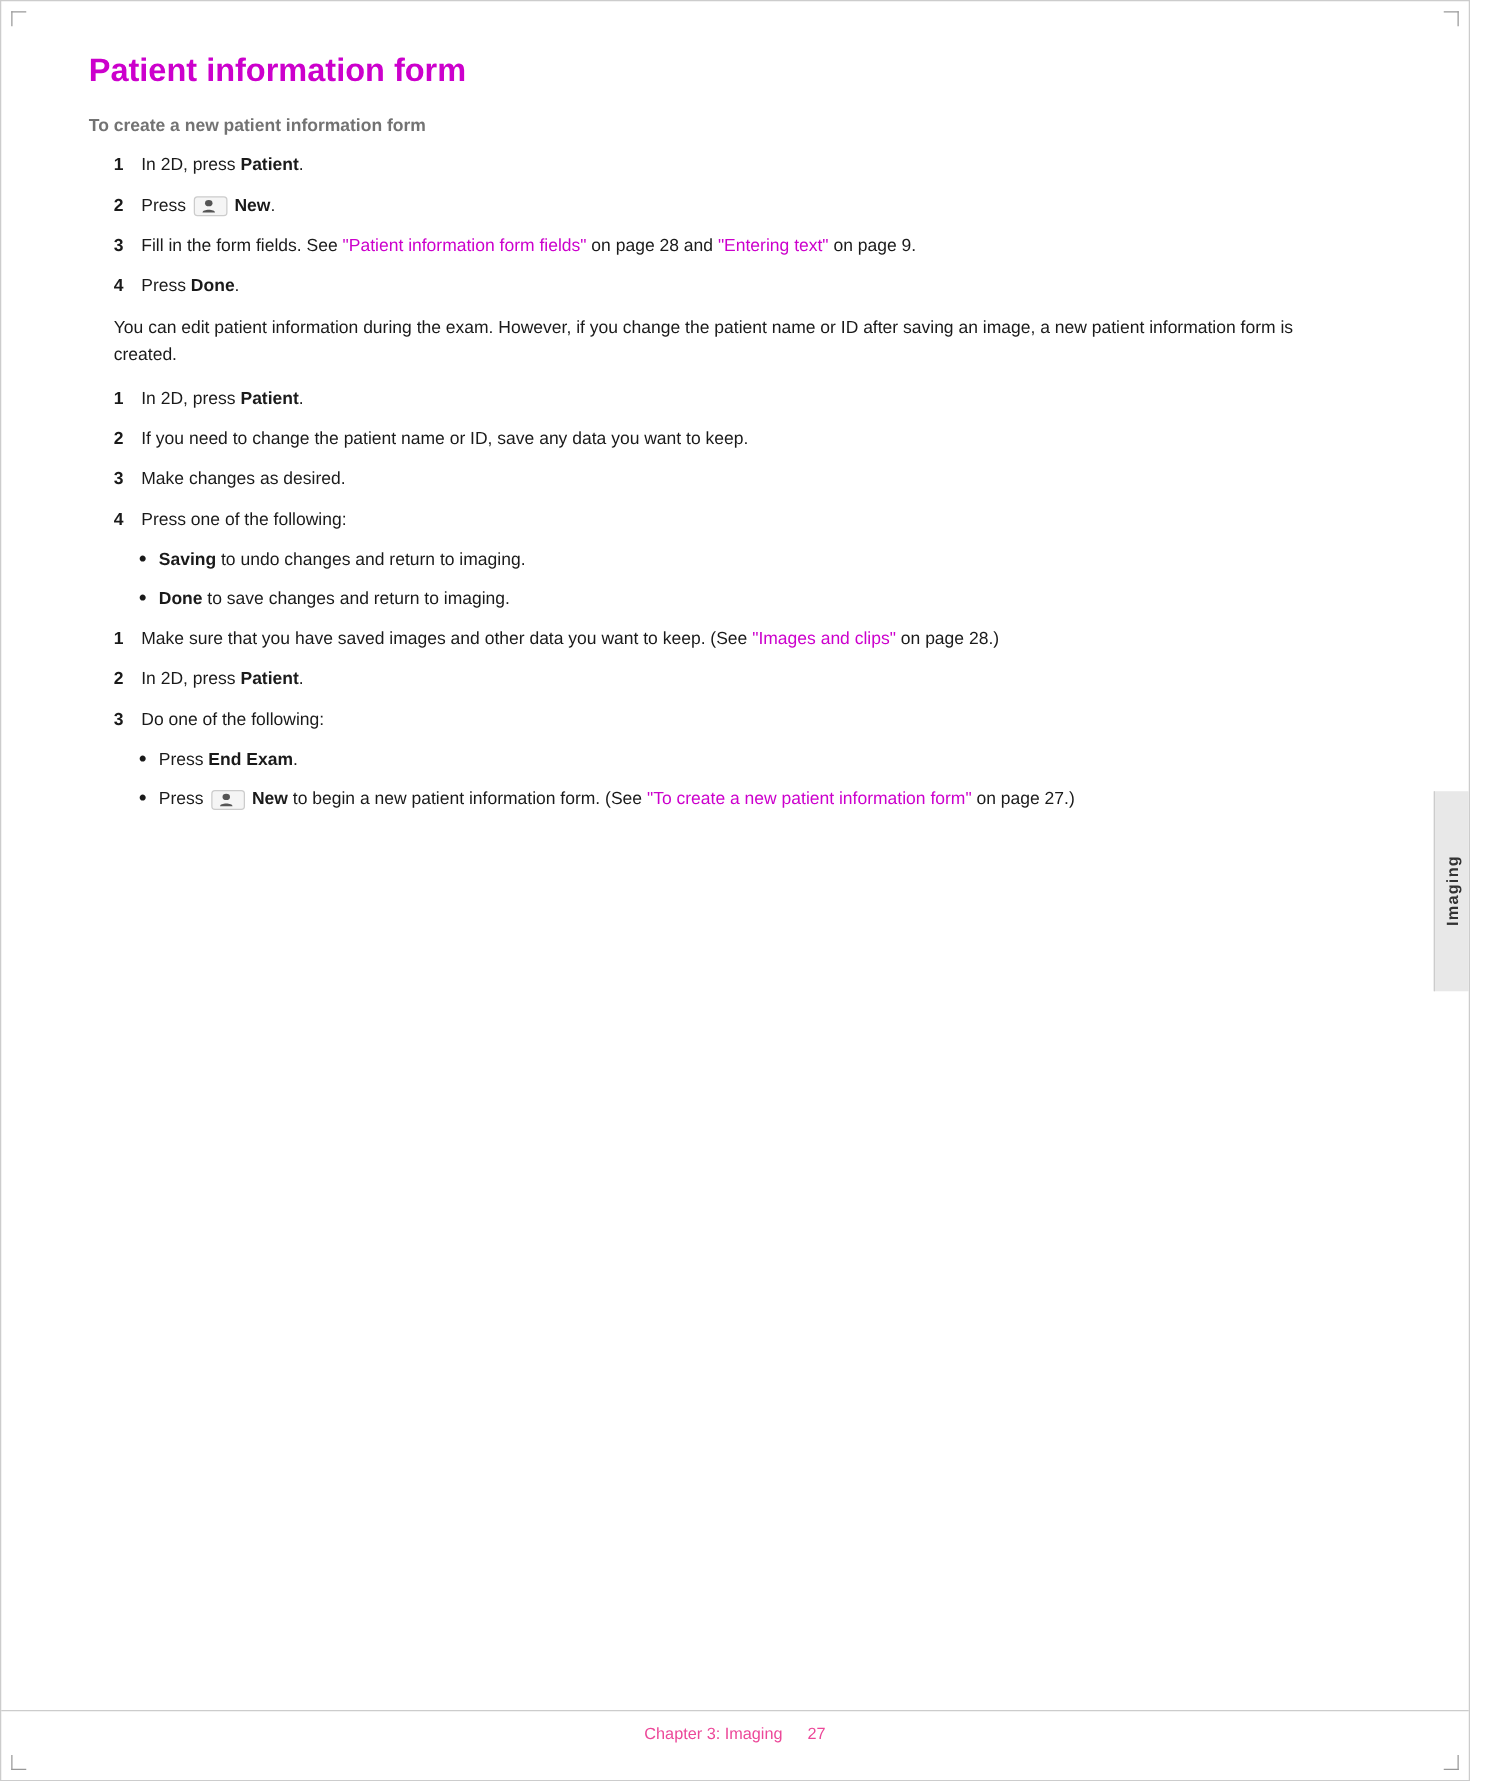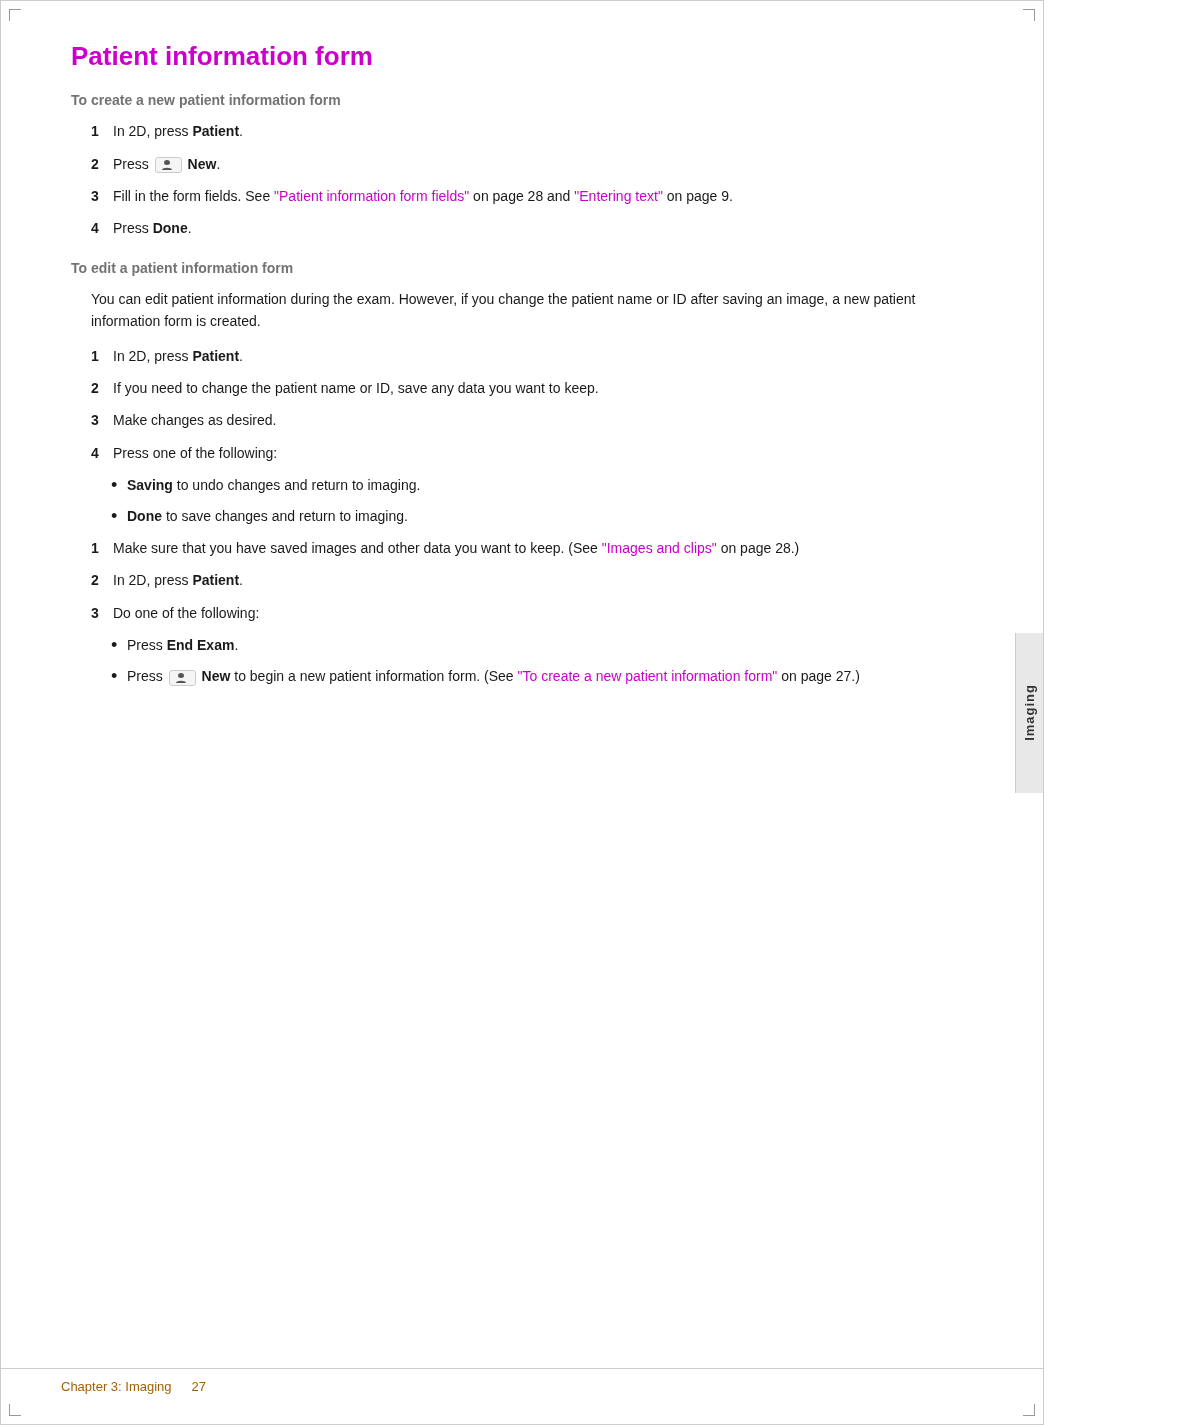--- a/index.html
+++ b/index.html
@@ -13,21 +13,21 @@
       font-family: Arial, Helvetica, sans-serif;
       font-size: 14px;
       color: #1a1a1a;
       width: 1200px;
       min-height: 1425px;
       position: relative;
     }
 
     .page-wrapper {
       display: flex;
-      width: 1044px;
+      width: 1176px;
       min-height: 1425px;
       position: relative;
       border: 1px solid #ccc;
     }
 
     
     .corner-mark {
       position: absolute;
       width: 12px;
       height: 12px;
@@ -178,23 +178,23 @@
 
     
     .page-footer {
       position: absolute;
       bottom: 20px;
       left: 0;
       right: 0;
       padding: 10px 60px;
       border-top: 1px solid #ccc;
       display: flex;
-      justify-content: flex-start;
+      justify-content: center;
       font-size: 13px;
-      color: #a16207;
+      color: #ec4899;
     }
 
     .footer-text {
       display: flex;
       gap: 20px;
     }
   </style>
 </head>
 <body>
 
@@ -230,21 +230,20 @@
       <li>
         <span class="num">3</span>
         <span class="content">Fill in the form fields. See <a class="link" href="#">"Patient information form fields"</a> on page 28 and <a class="link" href="#">"Entering text"</a> on page 9.</span>
       </li>
       <li>
         <span class="num">4</span>
         <span class="content">Press <strong>Done</strong>.</span>
       </li>
     </ol>
 
-    <h2 class="section-heading">To edit a patient information form</h2>
 
     <p class="body-text">You can edit patient information during the exam. However, if you change the patient name or ID after saving an image, a new patient information form is created.</p>
 
     <ol class="numbered-list">
       <li>
         <span class="num">1</span>
         <span class="content">In 2D, press <strong>Patient</strong>.</span>
       </li>
       <li>
         <span class="num">2</span>

